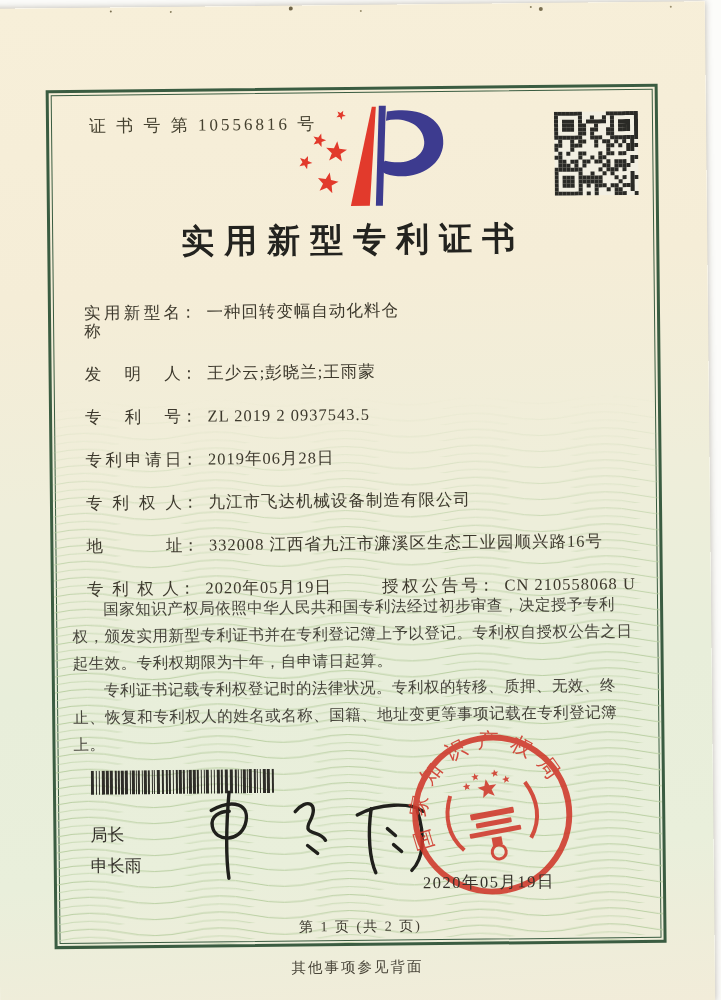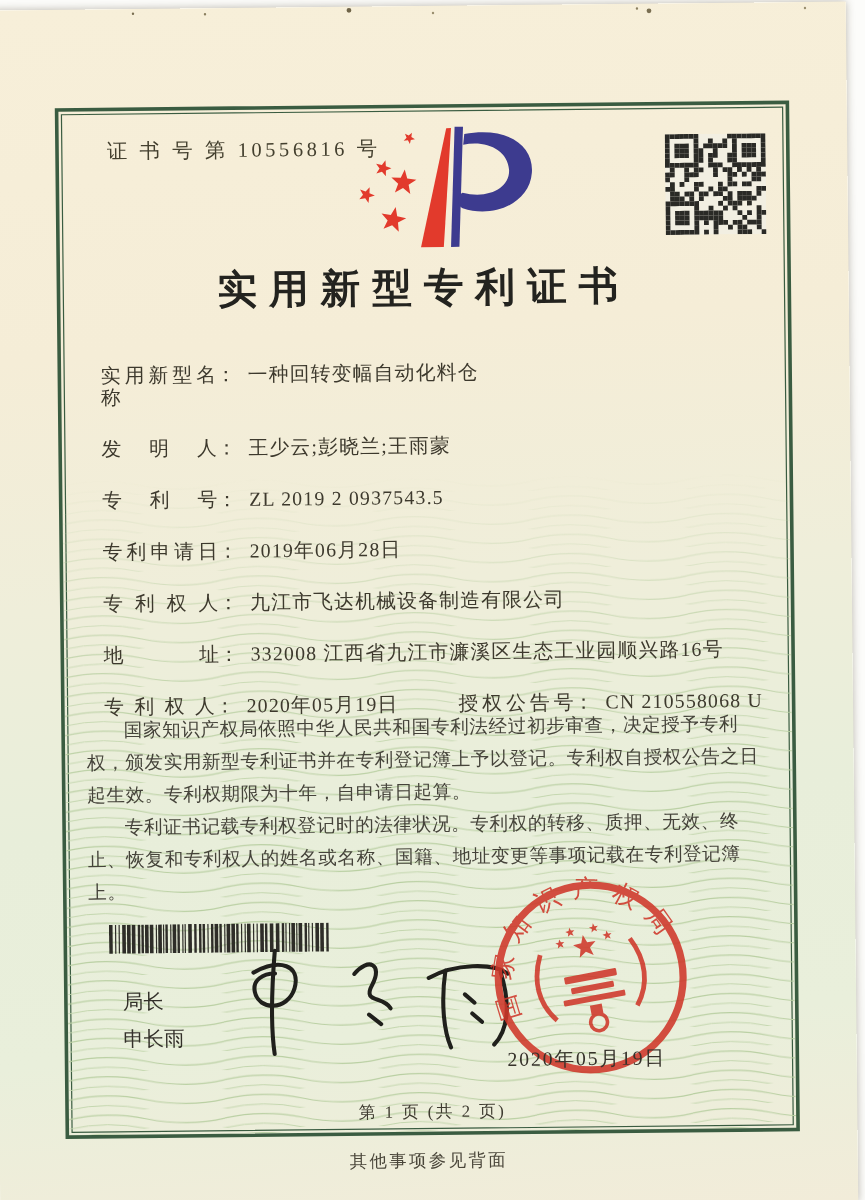--- a/index.html
+++ b/index.html
@@ -23,21 +23,21 @@
   .fields{position:absolute;left:33px;top:212px;right:24px;}
   .field-row{display:flex;align-items:baseline;margin-bottom:25px;font-size:16.5px;line-height:18px;color:#3d392d;}
   .f-label{display:inline-block;width:96px;text-align:justify;text-align-last:justify;}
   .f-colon{margin-right:10px;}
   .f-value{letter-spacing:1px;white-space:nowrap;}
   .grant-group2{display:flex;align-items:baseline;margin-left:50px;}
   .paragraphs{position:absolute;left:18px;right:16px;top:503px;}
   .paragraphs p{margin:0;font-size:15.5px;line-height:27px;text-indent:2em;
     letter-spacing:.5px;color:#45433a;}
   .barcode{position:absolute;left:35px;top:678px;}
-  .officer{position:absolute;left:46px;top:727px;font-size:17px;line-height:31px;color:#33302a;}
+  .officer{position:absolute;left:34px;top:727px;font-size:17px;line-height:31px;color:#33302a;}
   .signature-script{position:absolute;left:133px;top:693px;}
   .seal{position:absolute;left:352px;top:642px;transform:rotate(-10deg);}
   .seal-date{position:absolute;left:366px;top:783px;font-size:16.5px;letter-spacing:1.5px;color:#35312a;z-index:3;}
   .page-info{position:absolute;left:0;right:0;bottom:7px;text-align:center;font-size:14px;
     letter-spacing:2px;color:#3e3b30;}
   .back-note{position:absolute;left:0;right:0;top:953px;text-align:center;font-size:14.5px;
     letter-spacing:2px;color:#4a463a;}
 </style>
 </head>
 <body>

